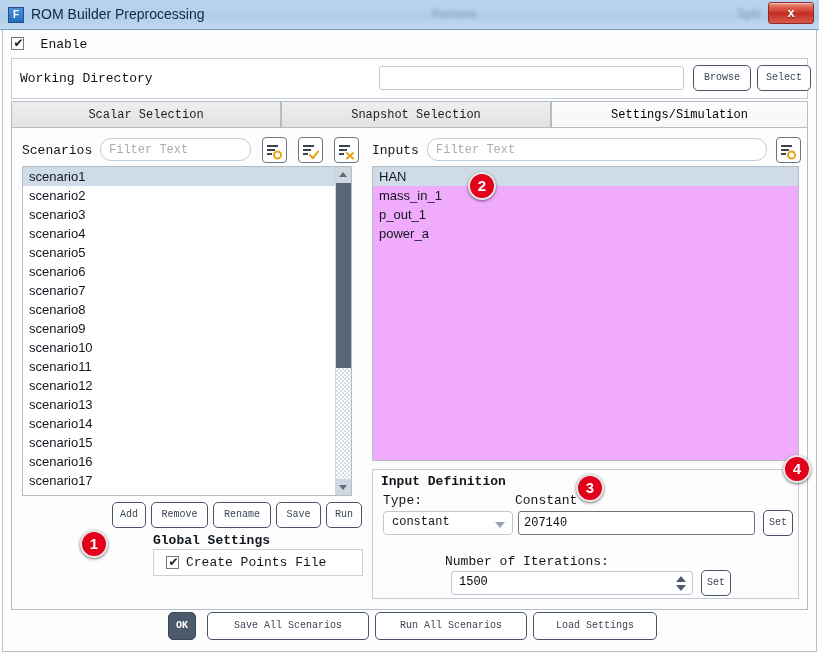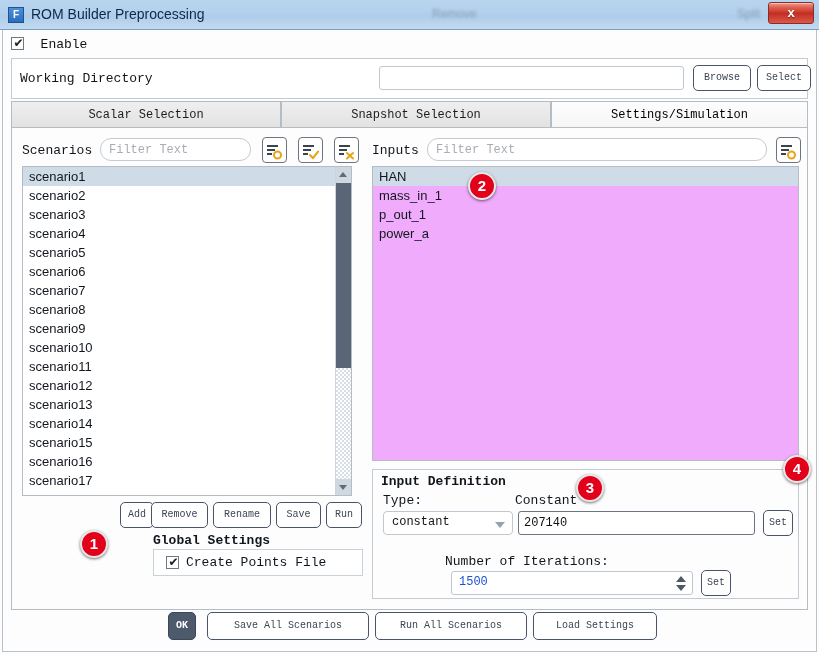--- a/index.html
+++ b/index.html
@@ -341,21 +341,21 @@
   
   .sc-actions {
     position: absolute;
     left: 100px; top: 374px;
     height: 26px;
   }
   .sc-actions .btn {
     position: absolute;
     top: 0; height: 26px; line-height: 24px;
   }
-  .ab-0 { left: 8px;   width: 34px; }
+  .ab-0 { left: 0px;   width: 34px; }
   .ab-1 { left: 39px;  width: 57px; }
   .ab-2 { left: 101px; width: 58px; }
   .ab-3 { left: 164px; width: 45px; }
   .ab-4 { left: 214px; width: 36px; }
 
   .gs-title {
     position: absolute;
     left: 141px; top: 405px;
     font-size: 13px;
     font-weight: bold;
@@ -490,21 +490,21 @@
     width: 242px; height: 24px;
     background: #ffffff;
     border: 1px solid #bfc8d1;
     border-radius: 3px;
     box-sizing: border-box;
   }
   .spin .val {
     position: absolute;
     left: 7px; top: 3px;
     font-size: 12px;
-    color: #1d4ed8;
+    color: #000000;
   }
   .spin .up, .spin .down {
     position: absolute;
     right: 6px;
     width: 0; height: 0;
     border-left: 5px solid transparent;
     border-right: 5px solid transparent;
     cursor: pointer;
   }
   .spin .up   { top: 4px;  border-bottom: 6px solid #4f5a69; }

